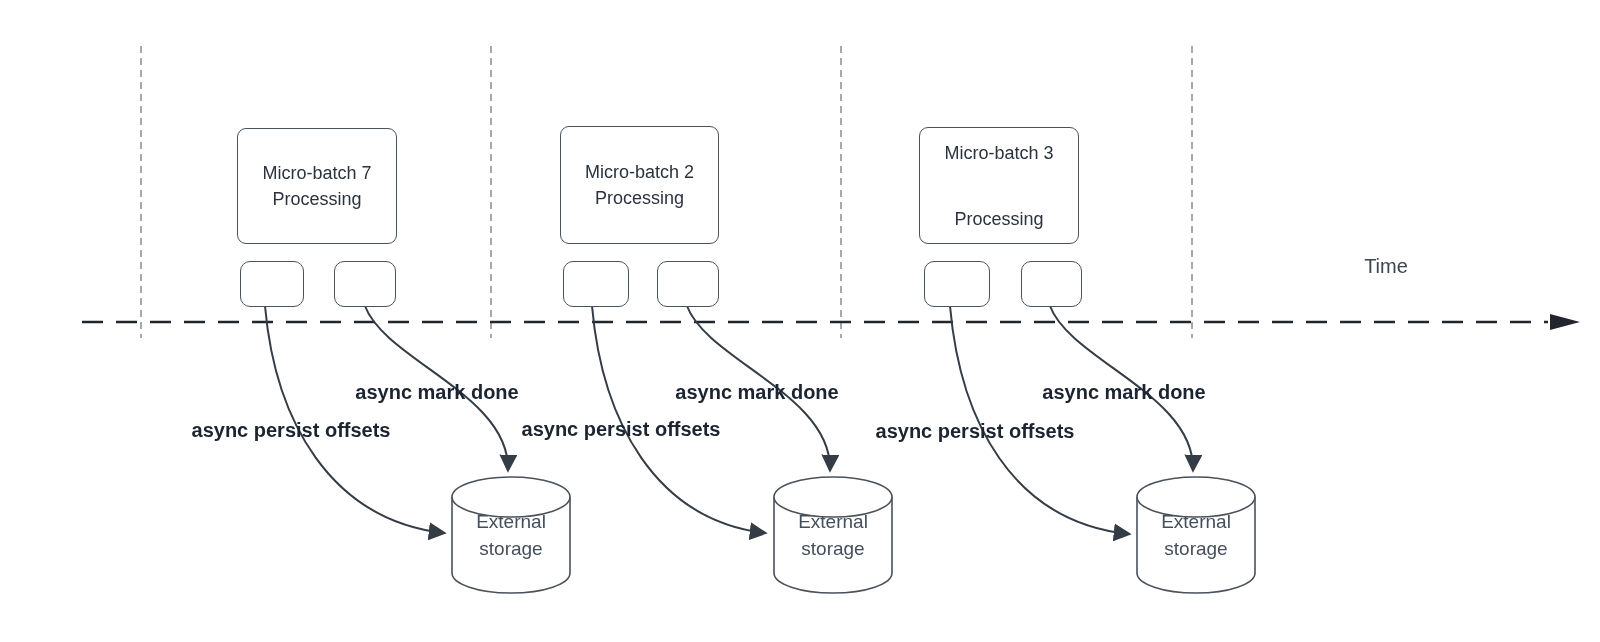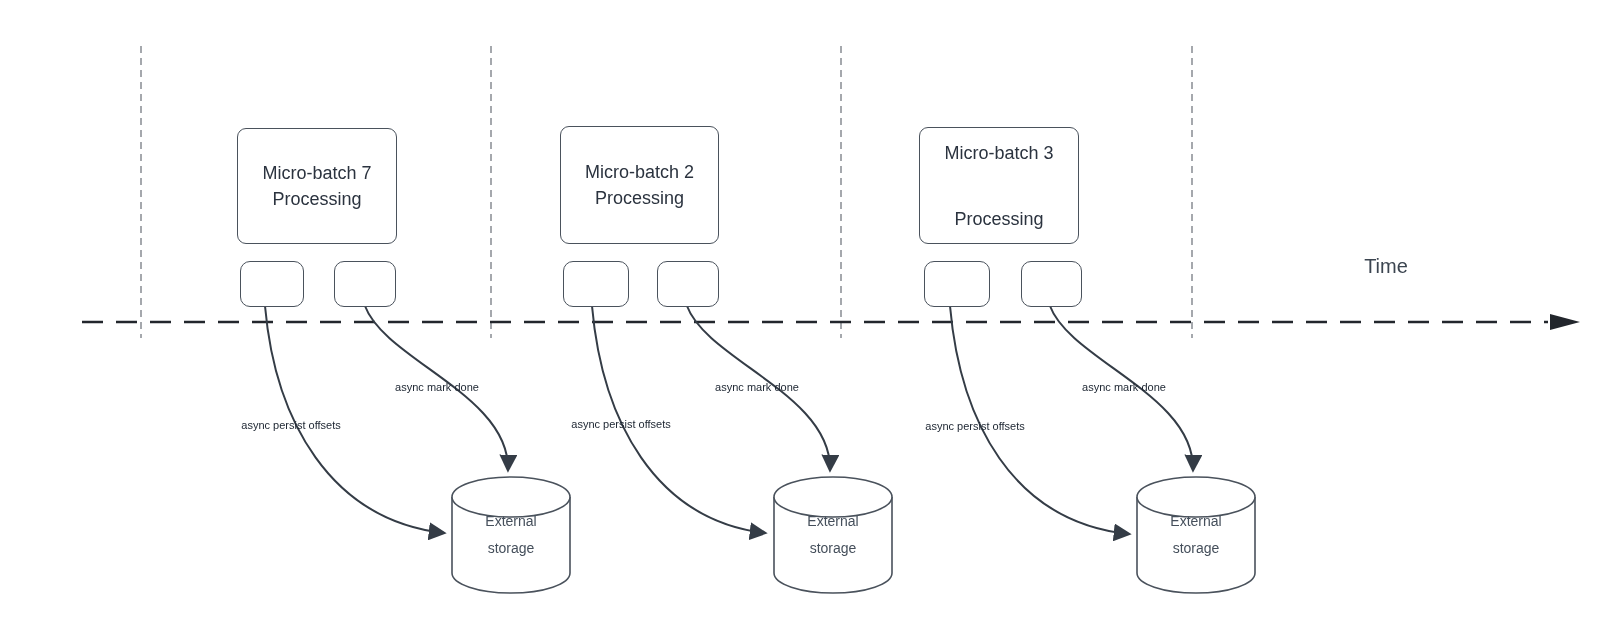--- a/index.html
+++ b/index.html
@@ -28,25 +28,25 @@
   .proc-box{
     position:absolute;border:1.6px solid var(--box-border,#4a525c);border-radius:9px;
     background:#fff;display:flex;flex-direction:column;align-items:center;justify-content:center;
     font-size:18px;line-height:26px;color:var(--box-text,#2b333f);text-align:center;
   }
   .task-box{
     position:absolute;border:1.6px solid var(--box-border,#4a525c);border-radius:10px;background:#fff;
   }
   .async-label{
     position:absolute;transform:translateX(-50%);white-space:nowrap;
-    font-size:11px;font-weight:400;color:var(--label-text,#1b2430);
+    font-size:20px;font-weight:700;color:var(--label-text,#1b2430);
   }
   .storage-label{
     position:absolute;transform:translateX(-50%);text-align:center;
-    font-size:14px;line-height:27px;color:var(--storage-text,#454f5b);
+    font-size:19px;line-height:27px;color:var(--storage-text,#454f5b);
   }
   .time-label{
     position:absolute;transform:translateX(-50%);font-size:20px;color:var(--time-text,#3c4550);text-align:center;
   }
 </style>
 </head>
 <body>
 
 <div class="canvas">
 

